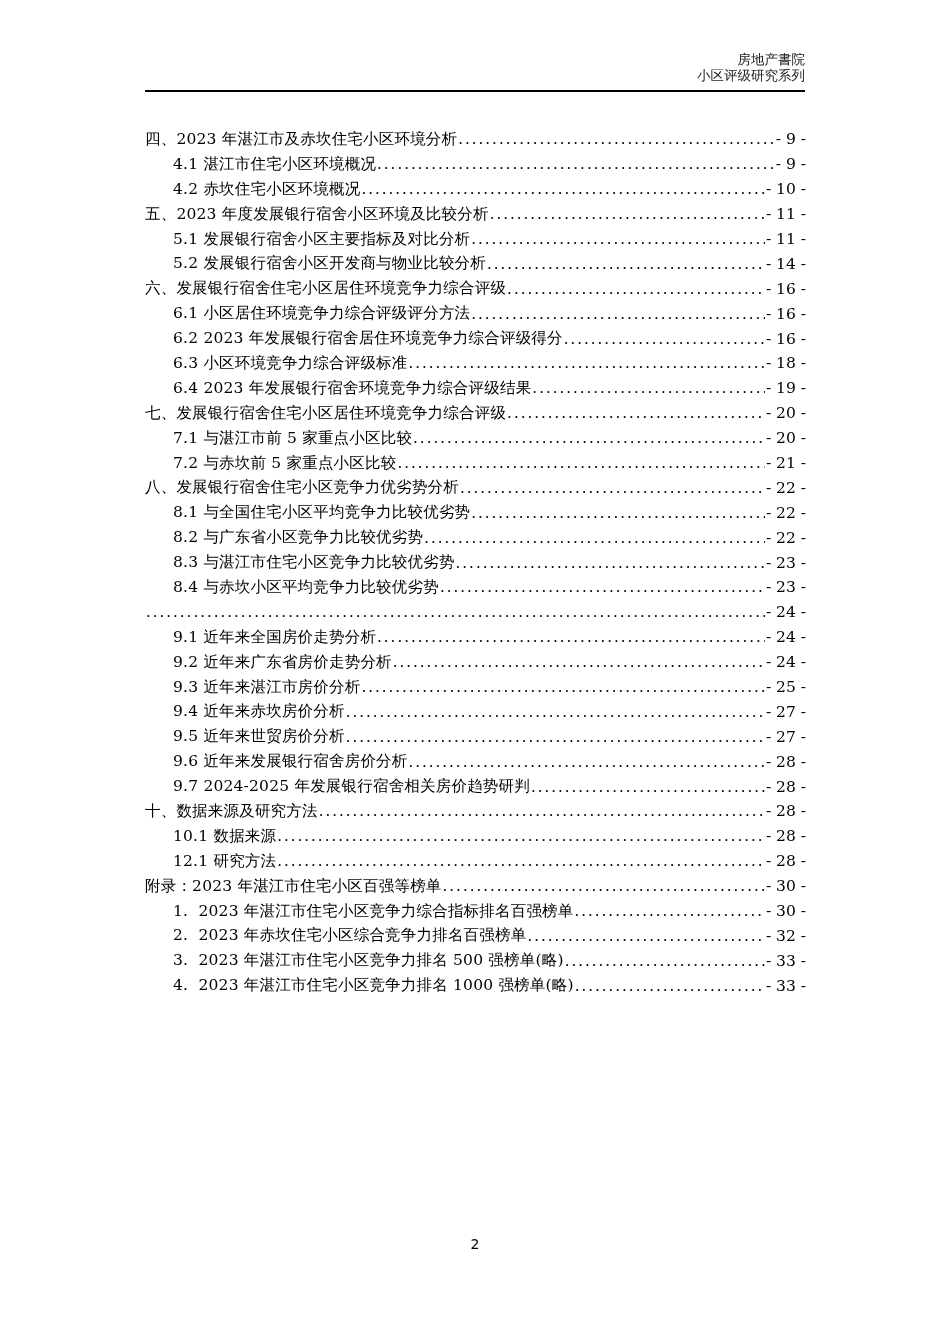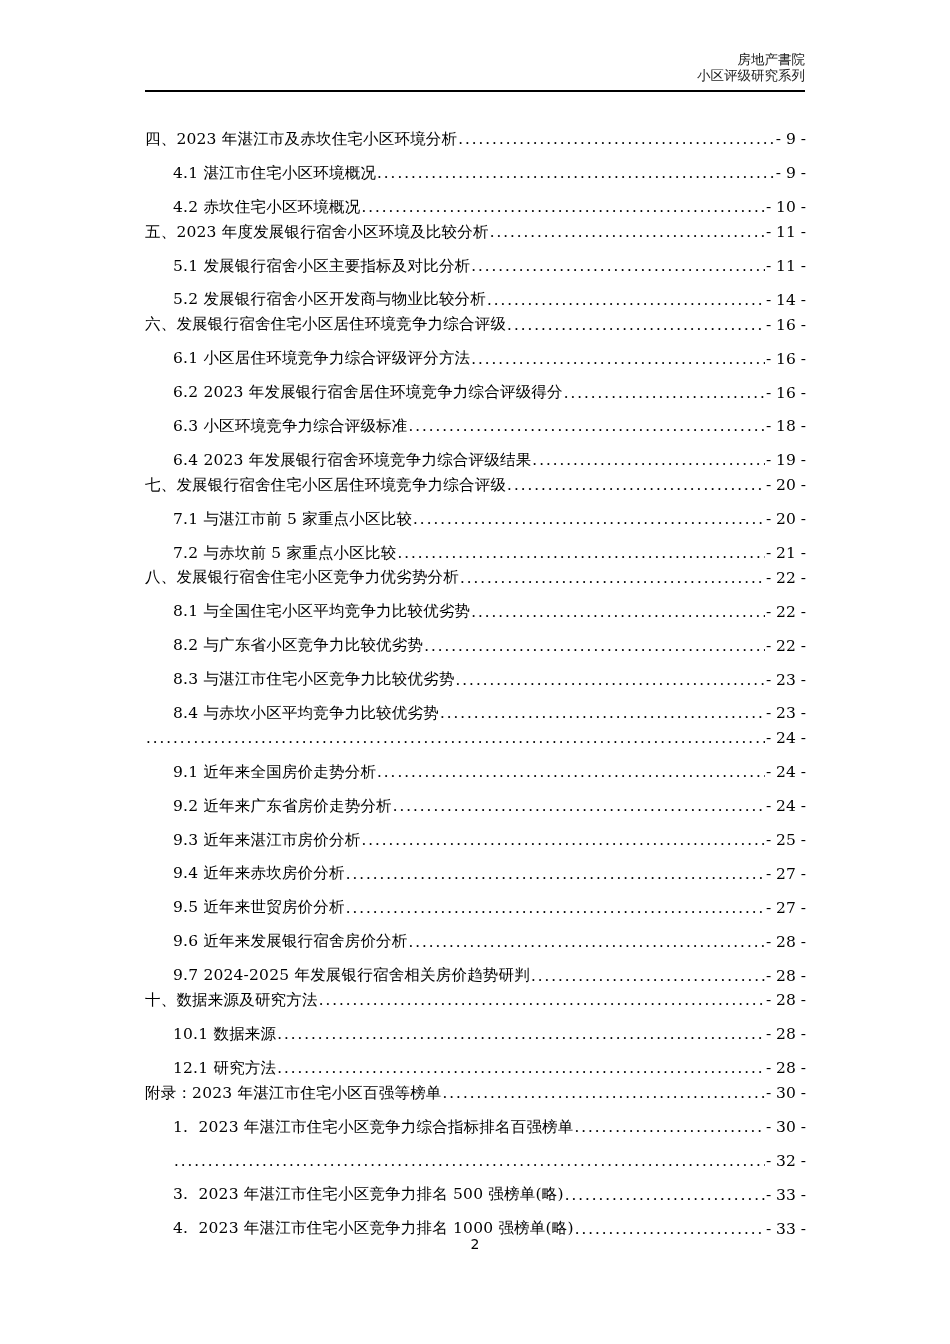--- a/index.html
+++ b/index.html
@@ -45,21 +45,21 @@
     top: 127px;
     width: 661px;
   }
   .toc-row {
     display: flex;
     align-items: center;
     height: 24.9px;
     font-size: 15.5px;
     white-space: nowrap;
   }
-  .toc-row.lvl2 { padding-left: 28px; margin-top: 9px; }
+  .toc-row.lvl2 { padding-left: 28px; }
   .toc-title {
     flex: 0 0 auto;
     white-space: pre;
     letter-spacing: 0.2px;
   }
   .toc-dots {
     flex: 1 1 auto;
     overflow: hidden;
     white-space: nowrap;
     min-width: 6px;
@@ -249,20 +249,21 @@
     <span class="toc-title">附录：2023 年湛江市住宅小区百强等榜单</span>
     <span class="toc-dots"></span>
     <span class="toc-page">- 30 -</span>
   </div>
       <div class="toc-row lvl2">
     <span class="toc-title">1.  2023 年湛江市住宅小区竞争力综合指标排名百强榜单</span>
     <span class="toc-dots"></span>
     <span class="toc-page">- 30 -</span>
   </div>
       <div class="toc-row lvl2">
+    <span class="toc-title">2.  2023 年赤坎住宅小区综合竞争力排名百强榜单</span>
     <span class="toc-dots"></span>
     <span class="toc-page">- 32 -</span>
   </div>
       <div class="toc-row lvl2">
     <span class="toc-title">3.  2023 年湛江市住宅小区竞争力排名 500 强榜单(略)</span>
     <span class="toc-dots"></span>
     <span class="toc-page">- 33 -</span>
   </div>
       <div class="toc-row lvl2">
     <span class="toc-title">4.  2023 年湛江市住宅小区竞争力排名 1000 强榜单(略)</span>

